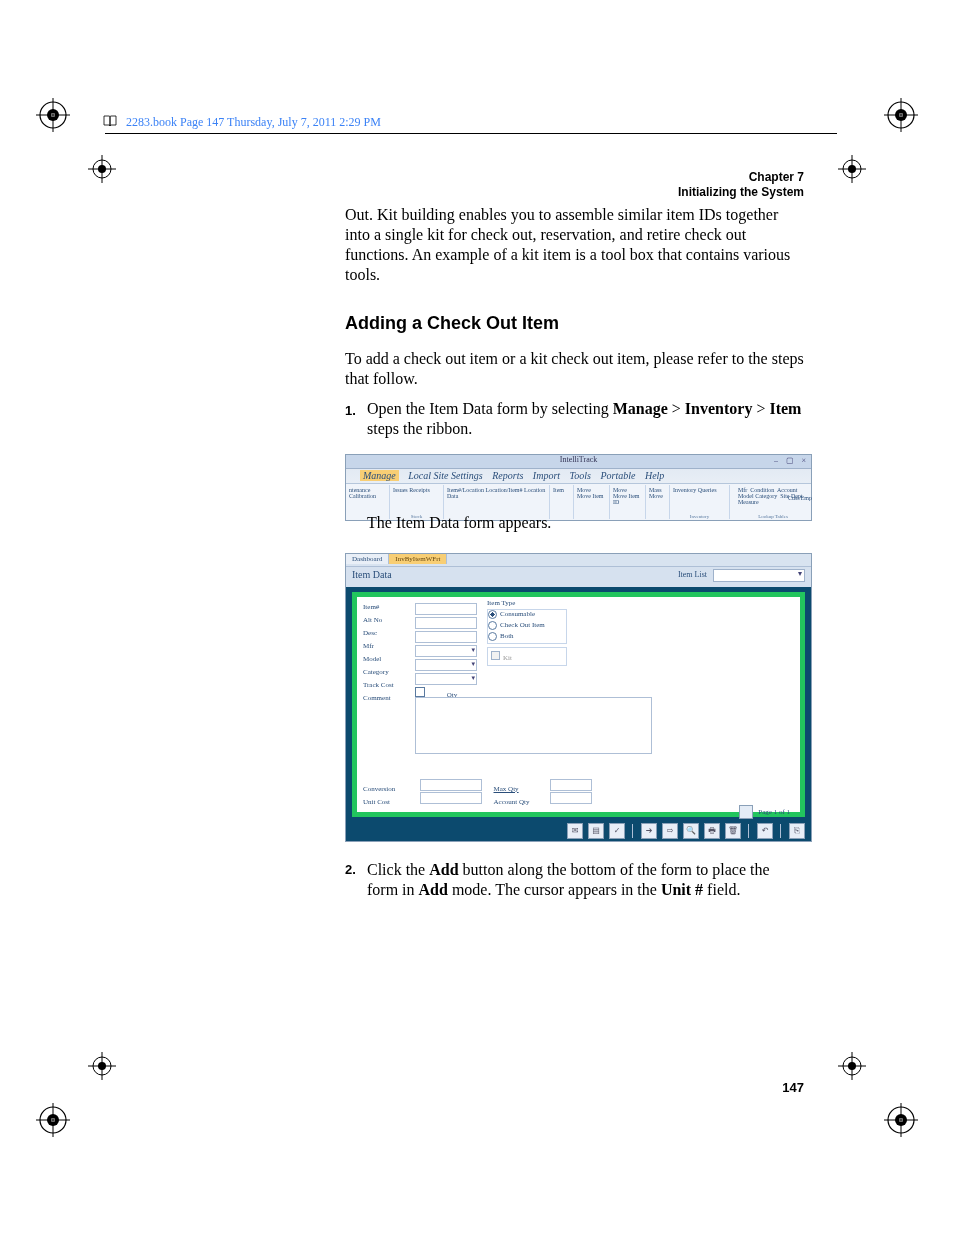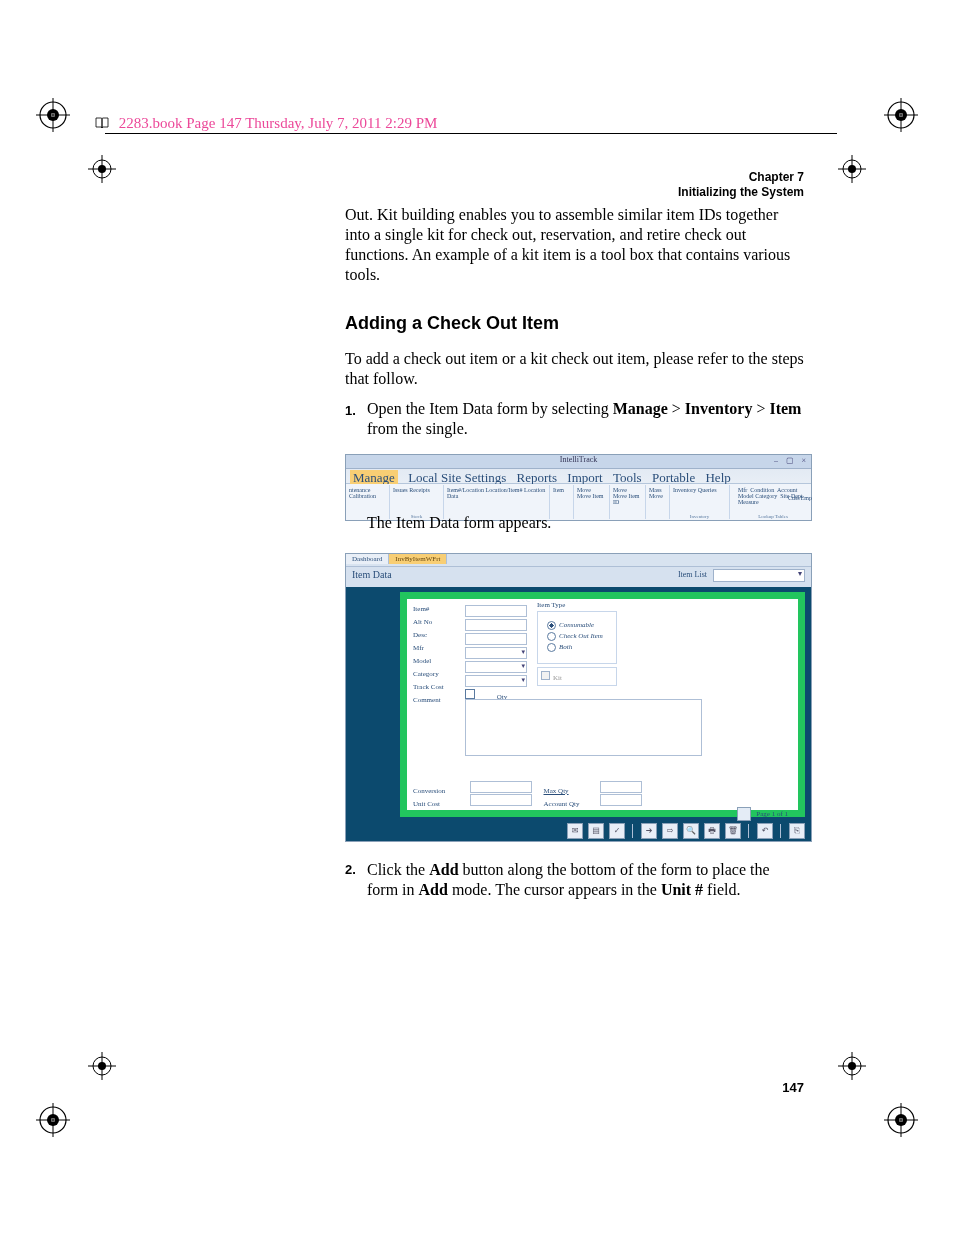--- a/index.html
+++ b/index.html
@@ -11,54 +11,54 @@
   .r-tr{right:36px;top:98px;}
   .r-bl{left:36px;bottom:98px;}
   .r-br{right:36px;bottom:98px;}
   .regmark2{position:absolute;width:28px;height:28px;}
   .regmark2 svg{display:block;width:28px;height:28px;}
   .r2-tl{left:88px;top:155px;}
   .r2-tr{right:88px;top:155px;}
   .r2-bl{left:88px;bottom:155px;}
   .r2-br{right:88px;bottom:155px;}
   
-  .hdrline{position:absolute;left:95px;right:117px;top:115px;font-size:15px;color:#ec4899;font-family:"Times New Roman",serif;}
+  .hdrline{position:absolute;left:103px;right:117px;top:115px;font-size:12px;color:#3b82f6;font-family:"Times New Roman",serif;}
   .hdrline .hl-icon{display:inline-block;vertical-align:middle;margin-right:6px;}
   .hdrrule{position:absolute;left:105px;right:117px;top:133px;border-top:1px solid #000;}
   
   .chhdr{position:absolute;right:150px;top:170px;text-align:right;font-family:Arial,Helvetica,sans-serif;font-size:12px;line-height:15px;}
   .chhdr .b{font-weight:bold;}
   
   .col{position:absolute;left:345px;right:150px;top:205px;font-size:16px;line-height:20px;}
   .col p{margin:0 0 10px 0;}
   .h2{font-family:Arial,Helvetica,sans-serif;font-weight:bold;font-size:18px;margin:28px 0 16px 0;}
   .step{display:flex;margin:10px 0;}
   .step .num{width:22px;flex:none;font-family:Arial,Helvetica,sans-serif;font-weight:bold;font-size:13px;padding-top:2px;}
   .step .txt{flex:1;font-size:16px;line-height:20px;}
   .bold{font-weight:bold;}
   
   .shot{border:1px solid #8aa0b8;background:linear-gradient(#dde6f1,#f7f9fc);}
   .shot1{position:absolute;left:345px;top:454px;width:465px;height:65px;}
   .shot1 .titlebar{height:13px;background:#c7d6ea;border-bottom:1px solid #9fb2cb;position:relative;}
   .shot1 .titlebar .ttl{position:absolute;left:50%;transform:translateX(-50%);top:0;font-size:8px;color:#335;}
   .shot1 .titlebar .wbtn{position:absolute;right:2px;top:1px;font-size:8px;color:#447;letter-spacing:3px;}
-  .shot1 .menubar{height:13px;border-bottom:1px solid #b5c6db;font-size:13px;color:#2a4e7a;padding:1px 0 0 4px;}
+  .shot1 .menubar{height:13px;border-bottom:1px solid #b5c6db;font-size:10px;color:#2a4e7a;padding:1px 0 0 14px;font-style:italic;}
   .shot1 .menubar span{display:inline-block;margin-right:7px;}
   .shot1 .ribbon{height:36px;background:#f0f4fa;position:relative;font-size:6px;color:#2a4e7a;}
   .shot1 .ribbon .grp{position:absolute;bottom:1px;border-right:1px solid #c7d6ea;height:34px;box-sizing:border-box;padding:2px 3px;}
   .shot1 .ribbon .lbl{position:absolute;bottom:0;left:0;right:0;text-align:center;font-size:5px;color:#5a7aa0;}
   .shot2{position:absolute;left:345px;top:553px;width:465px;height:287px;background:#0c4a6e;border:1px solid #8aa0b8;}
   .shot2 .tabs{height:12px;background:#d8e3f0;border-bottom:1px solid #aebfd6;font-size:7px;color:#2a4e7a;}
   .shot2 .tabs .tab{display:inline-block;padding:1px 6px;border-right:1px solid #aebfd6;background:#e9eff7;}
   .shot2 .tabs .tab.active{background:#f8ce74;color:#6a4a10;}
   .shot2 .formtitle{height:16px;background:#d6e1ef;font-size:10px;color:#2a4e7a;padding:2px 6px;position:relative;}
   .shot2 .formtitle .right{position:absolute;right:6px;top:2px;font-size:8px;}
   .shot2 .formtitle .right .dd{display:inline-block;width:90px;height:11px;background:#fff;border:1px solid #9fb2cb;vertical-align:middle;margin-left:4px;position:relative;}
   .shot2 .formtitle .right .dd:after{content:"▾";position:absolute;right:2px;top:-1px;font-size:8px;color:#447;}
-  .shot2 .body{position:absolute;left:6px;right:6px;top:38px;bottom:24px;background:#fff;border:7px solid #22c55e;font-size:7px;color:#2a4e7a;margin-left:48px;}
+  .shot2 .body{position:absolute;left:6px;right:6px;top:38px;bottom:24px;background:#fff;border:5px solid #22c55e;font-size:7px;color:#2a4e7a;}
   .shot2 .body .leftlabels{position:absolute;left:6px;top:6px;width:55px;}
   .shot2 .body .leftlabels div{height:13px;}
   .shot2 .body .midcol{position:absolute;left:130px;top:2px;width:80px;}
   .shot2 .body .midcol .grptitle{font-size:7px;margin-bottom:2px;}
   .shot2 .body .midcol .radio{height:11px;}
   .shot2 .body .midcol .radio .r{display:inline-block;width:7px;height:7px;border:1px solid #5a7aa0;border-radius:50%;margin-right:3px;vertical-align:middle;}
   .shot2 .body .midcol .radio .r.sel{background:radial-gradient(#2a4e7a 40%,transparent 45%);}
   .shot2 .body .midcol .cb{display:inline-block;width:7px;height:7px;border:1px solid #9fb2cb;margin-right:3px;background:#f2f2f2;}
   .shot2 .body .inp{display:inline-block;height:10px;background:#fff;border:1px solid #aebfd6;}
   .shot2 .body .inp.dd:after{content:"▾";float:right;margin-right:1px;color:#447;font-size:7px;}
@@ -163,21 +163,21 @@
   </div>
 
   <div class="col">
     <p>Out. Kit building enables you to assemble similar item IDs together into a single kit for check out, reservation, and retire check out functions. An example of a kit item is a tool box that contains various tools.</p>
     <div class="h2">Adding a Check Out Item</div>
     <p>To add a check out item or a kit check out item, please refer to the steps that follow.</p>
 
     <div class="step">
       <div class="num">1.</div>
       <div class="txt">
-        <span>Open the Item Data form by selecting </span><span class="bold">Manage</span><span> &gt; </span><span class="bold">Inventory</span><span> &gt; </span><span class="bold">Item</span><span> from the single.</span>
+        <span>Open the Item Data form by selecting </span><span class="bold">Manage</span><span> &gt; </span><span class="bold">Inventory</span><span> &gt; </span><span class="bold">Item</span><span> steps the ribbon.</span>
       </div>
     </div>
   </div>
 
   <div class="shot shot1">
     <div class="titlebar">
       <span class="ttl">IntelliTrack</span>
       <span class="wbtn">–  ▢  ×</span>
     </div>
     <div class="menubar">
@@ -261,21 +261,21 @@
         <span class="inp dd"></span>
         <span class="inp dd"></span>
         <div style="height:12px;">
           <span class="cb" style="display:inline-block;width:8px;height:8px;border:1px solid #5a7aa0;"></span>
           <span style="margin-left:20px;">Qty</span>
           <span class="inp" style="width:18px;background:#eee;"></span>
         </div>
       </div>
       <div class="midcol">
         <div class="grptitle">Item Type</div>
-        <div style="border:1px solid #c7d6ea;padding:9px;font-style:italic;">
+        <div style="border:1px solid #c7d6ea;padding:0;">
           <div class="radio"><span class="r sel"></span><span>Consumable</span></div>
           <div class="radio"><span class="r"></span><span>Check Out Item</span></div>
           <div class="radio"><span class="r"></span><span>Both</span></div>
         </div>
         <div style="border:1px solid #c7d6ea;padding:3px;margin-top:3px;color:#999;">
           <span class="cb"></span><span>Kit</span>
         </div>
       </div>
 
       <div style="position:absolute;left:58px;top:100px;width:235px;height:55px;border:1px solid #aebfd6;background:#fff;"></div>

